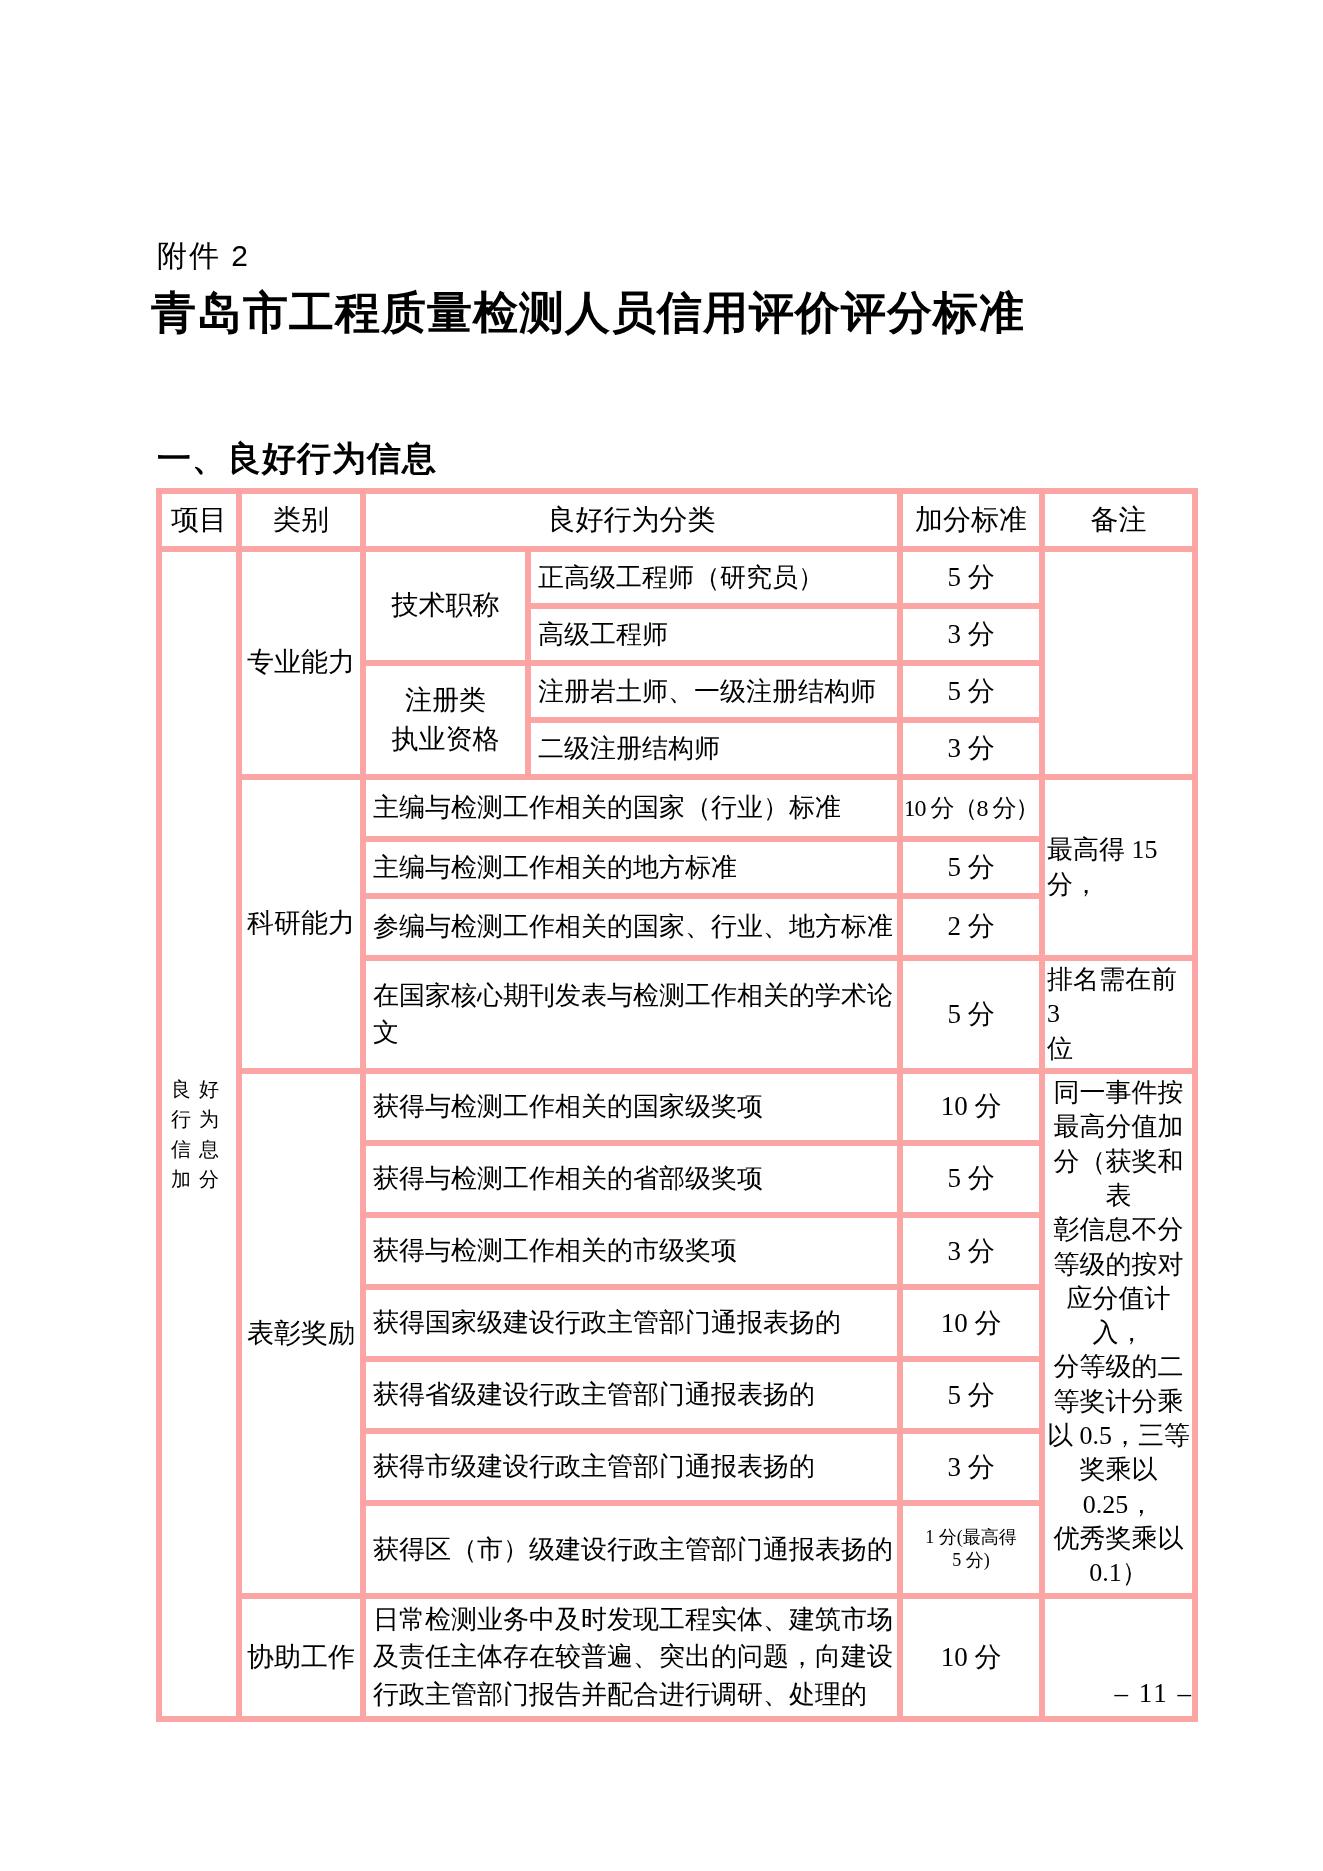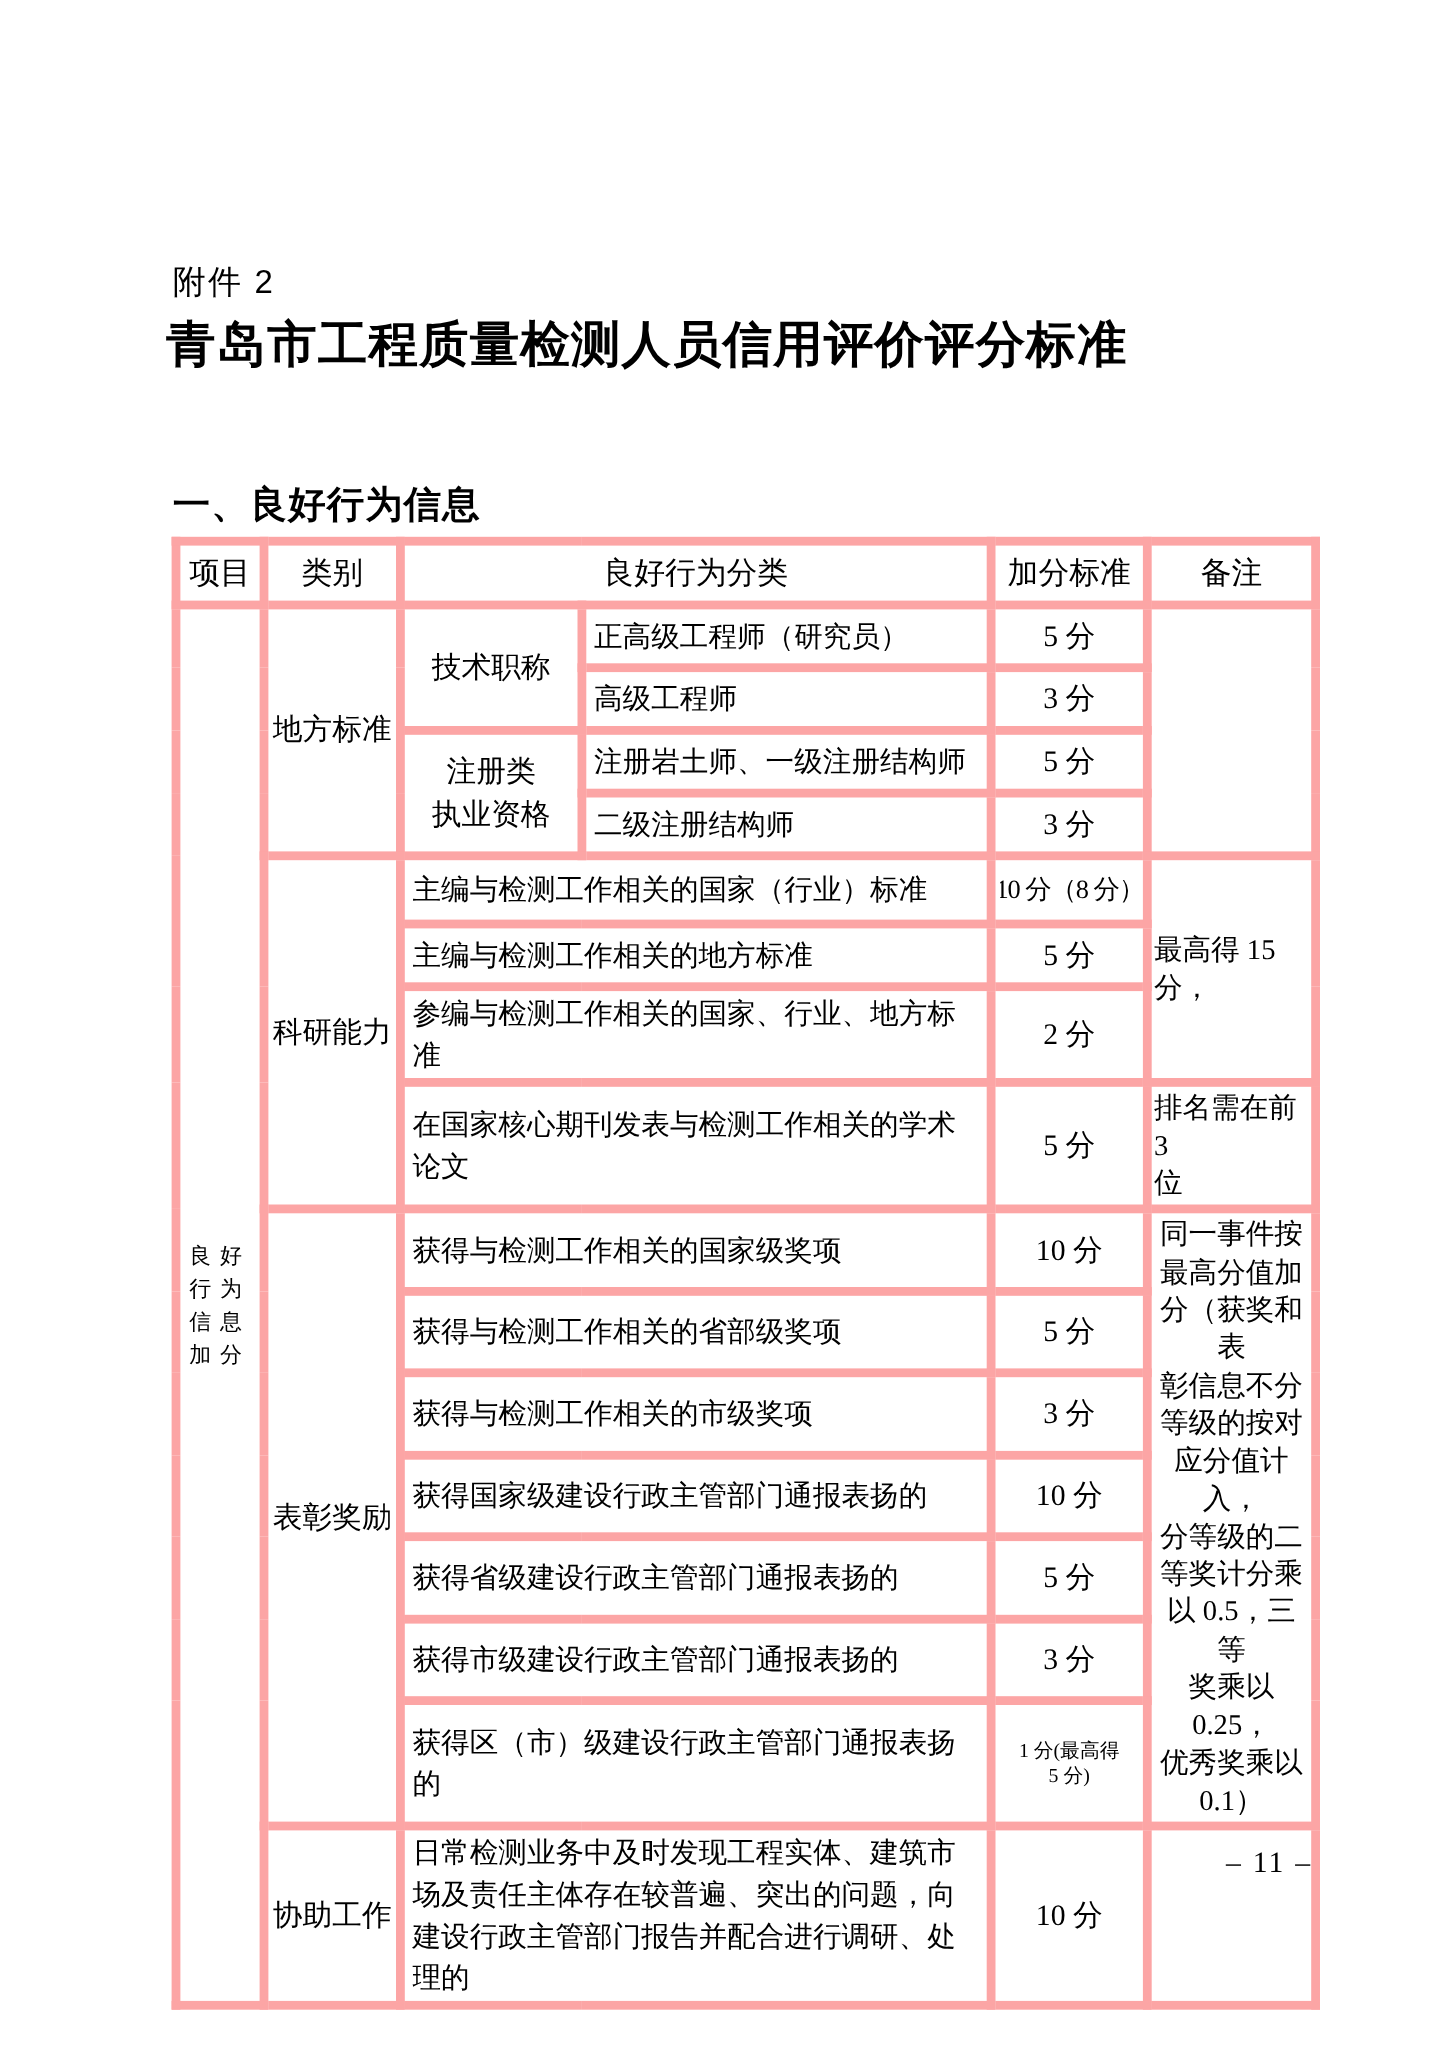--- a/index.html
+++ b/index.html
@@ -30,21 +30,21 @@
     font-size:34px;letter-spacing:1px;
   }
   table.score-table{
     position:absolute;left:156px;top:488px;
     border-collapse:collapse;
     table-layout:fixed;
     width:1038px;
     border:3px solid #000;
   }
   .score-table th,.score-table td{
-    border:8px solid #fca5a5;
+    border:6px solid #fca5a5;
     padding:2px 6px;
     line-height:1.45;
     vertical-align:middle;
     white-space:pre-line;
     overflow:hidden;
     font-size:26px;
   }
   .score-table th{
     font-family:"Liberation Sans", sans-serif;
     font-weight:400;
@@ -127,21 +127,21 @@
     <th colspan="2">良好行为分类</th>
     <th>加分标准</th>
     <th>备注</th>
   </tr>
 
   <tr style="height:57px">
     <td class="item-cell" rowspan="16">良好
 行为
 信息
 加分</td>
-    <td class="category-cell" rowspan="4">地方标准</td>
+    <td class="category-cell" rowspan="4">专业能力</td>
     <td class="subcategory-cell" rowspan="2">技术职称</td>
     <td class="class-cell">正高级工程师（研究员）</td>
     <td class="score-cell">5 分</td>
     <td class="remark-cell" rowspan="4"></td>
   </tr>
   <tr style="height:57px">
     <td class="class-cell">高级工程师</td>
     <td class="score-cell">3 分</td>
   </tr>
   <tr style="height:57px">

